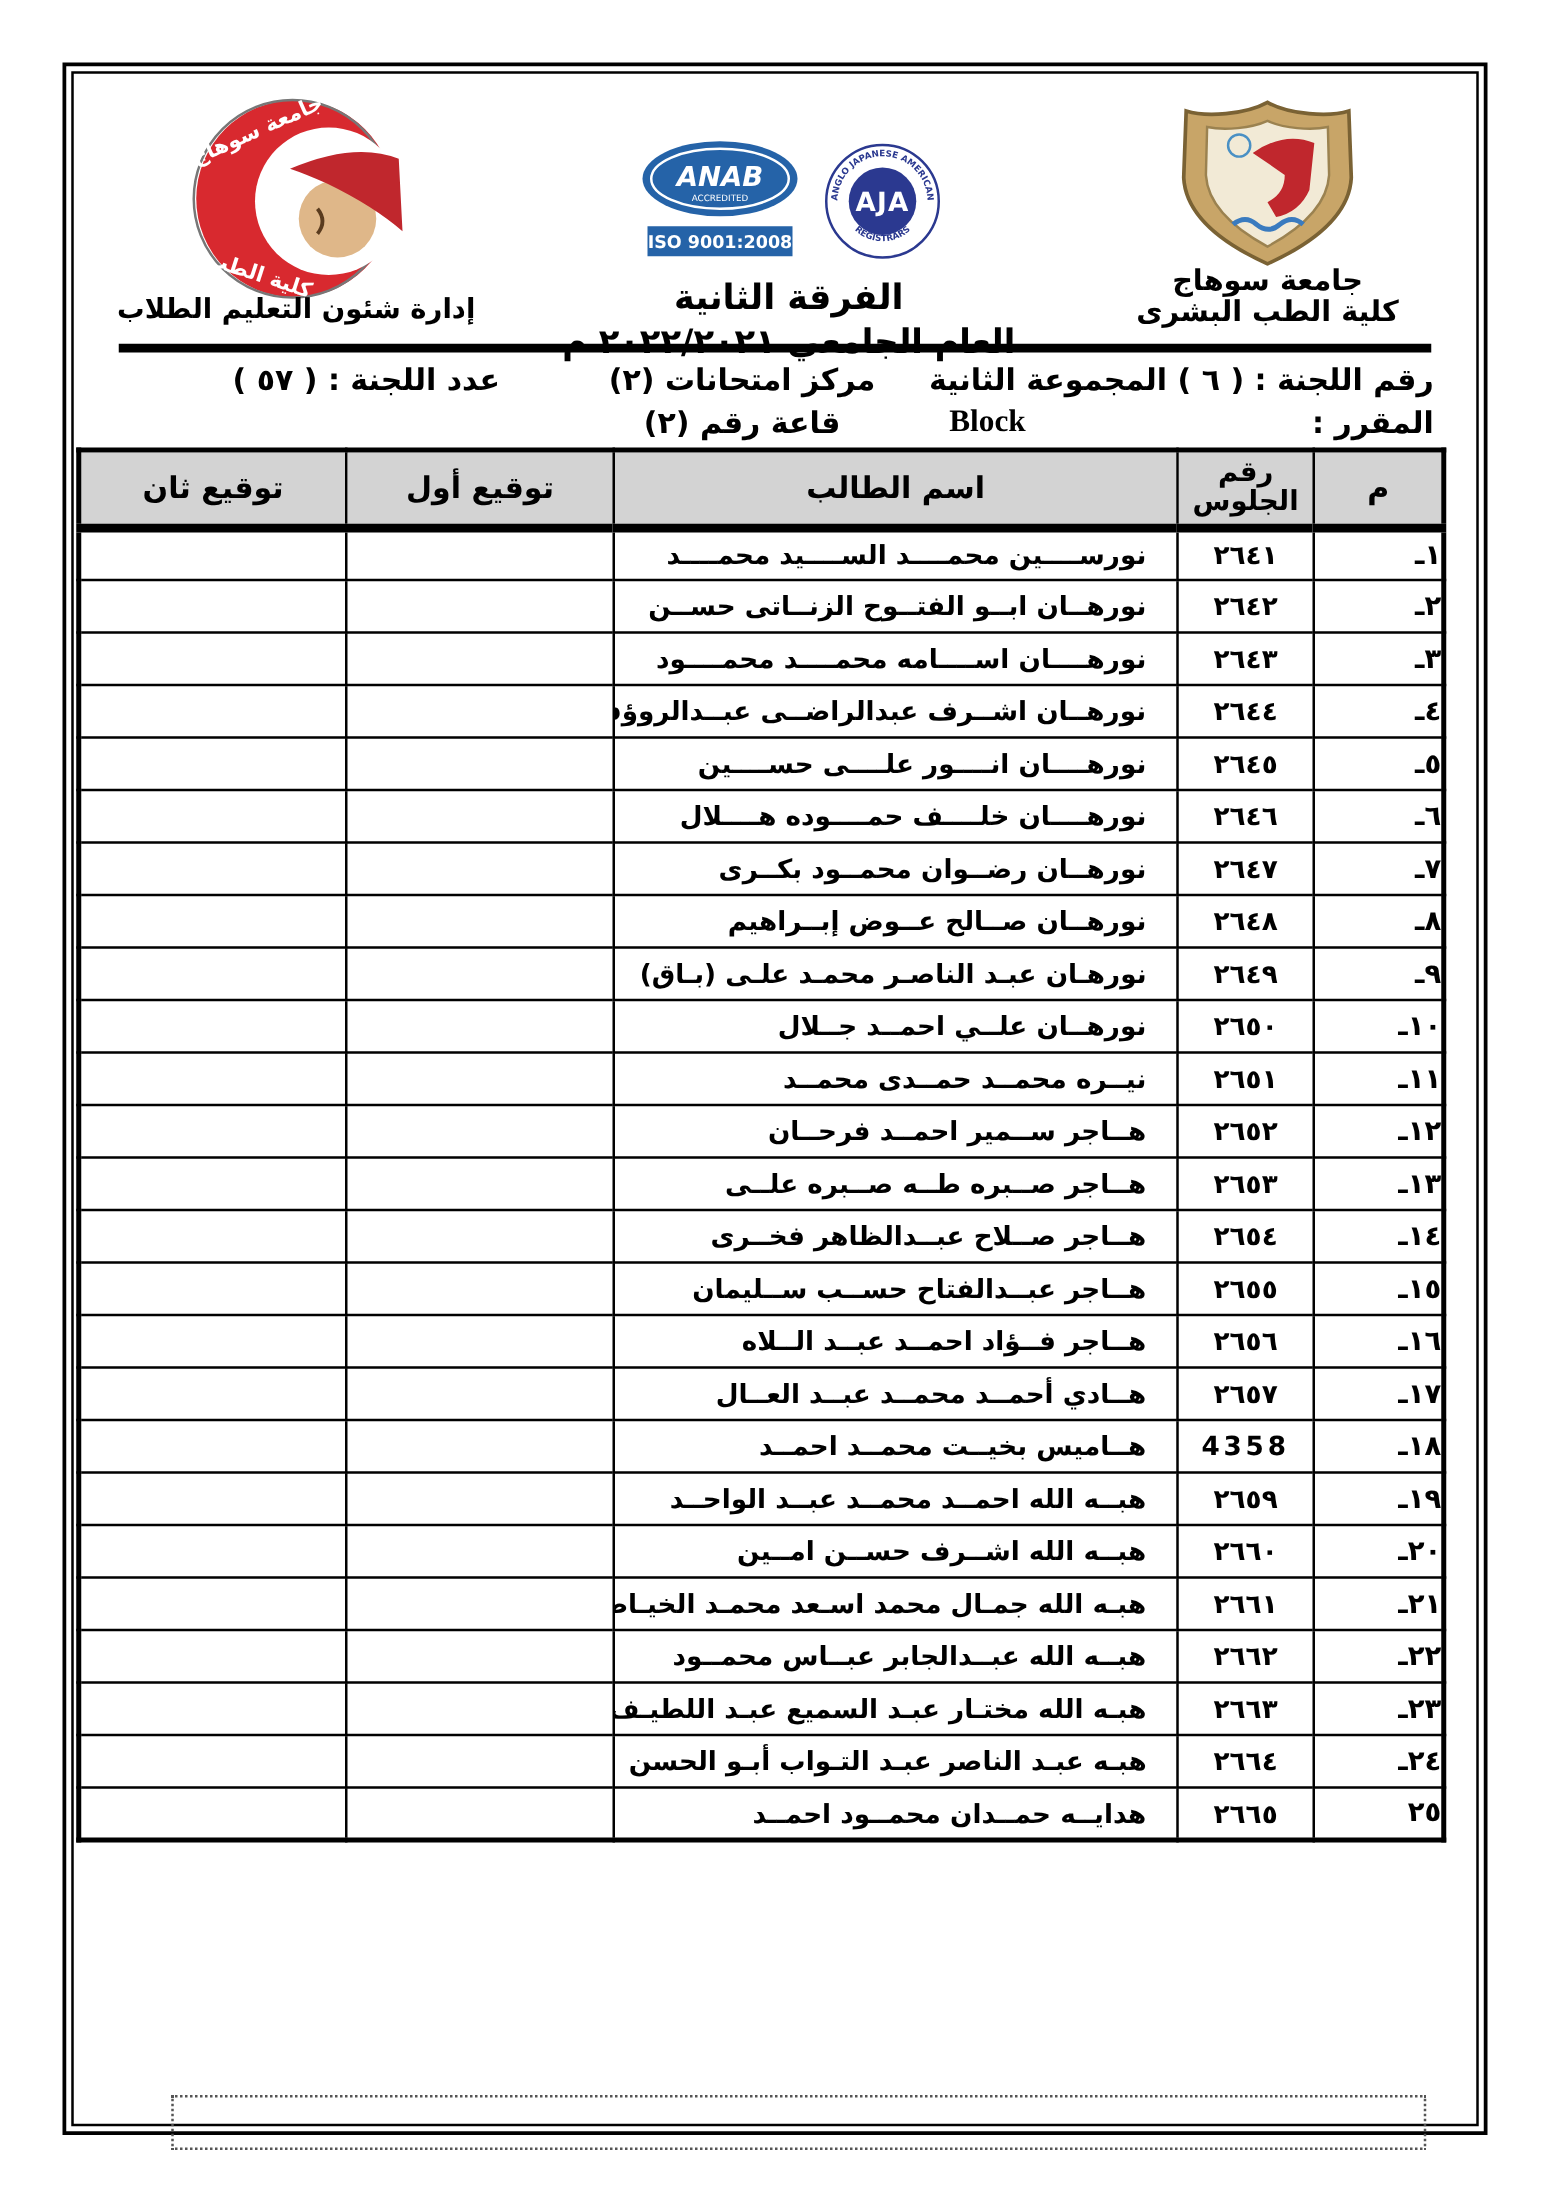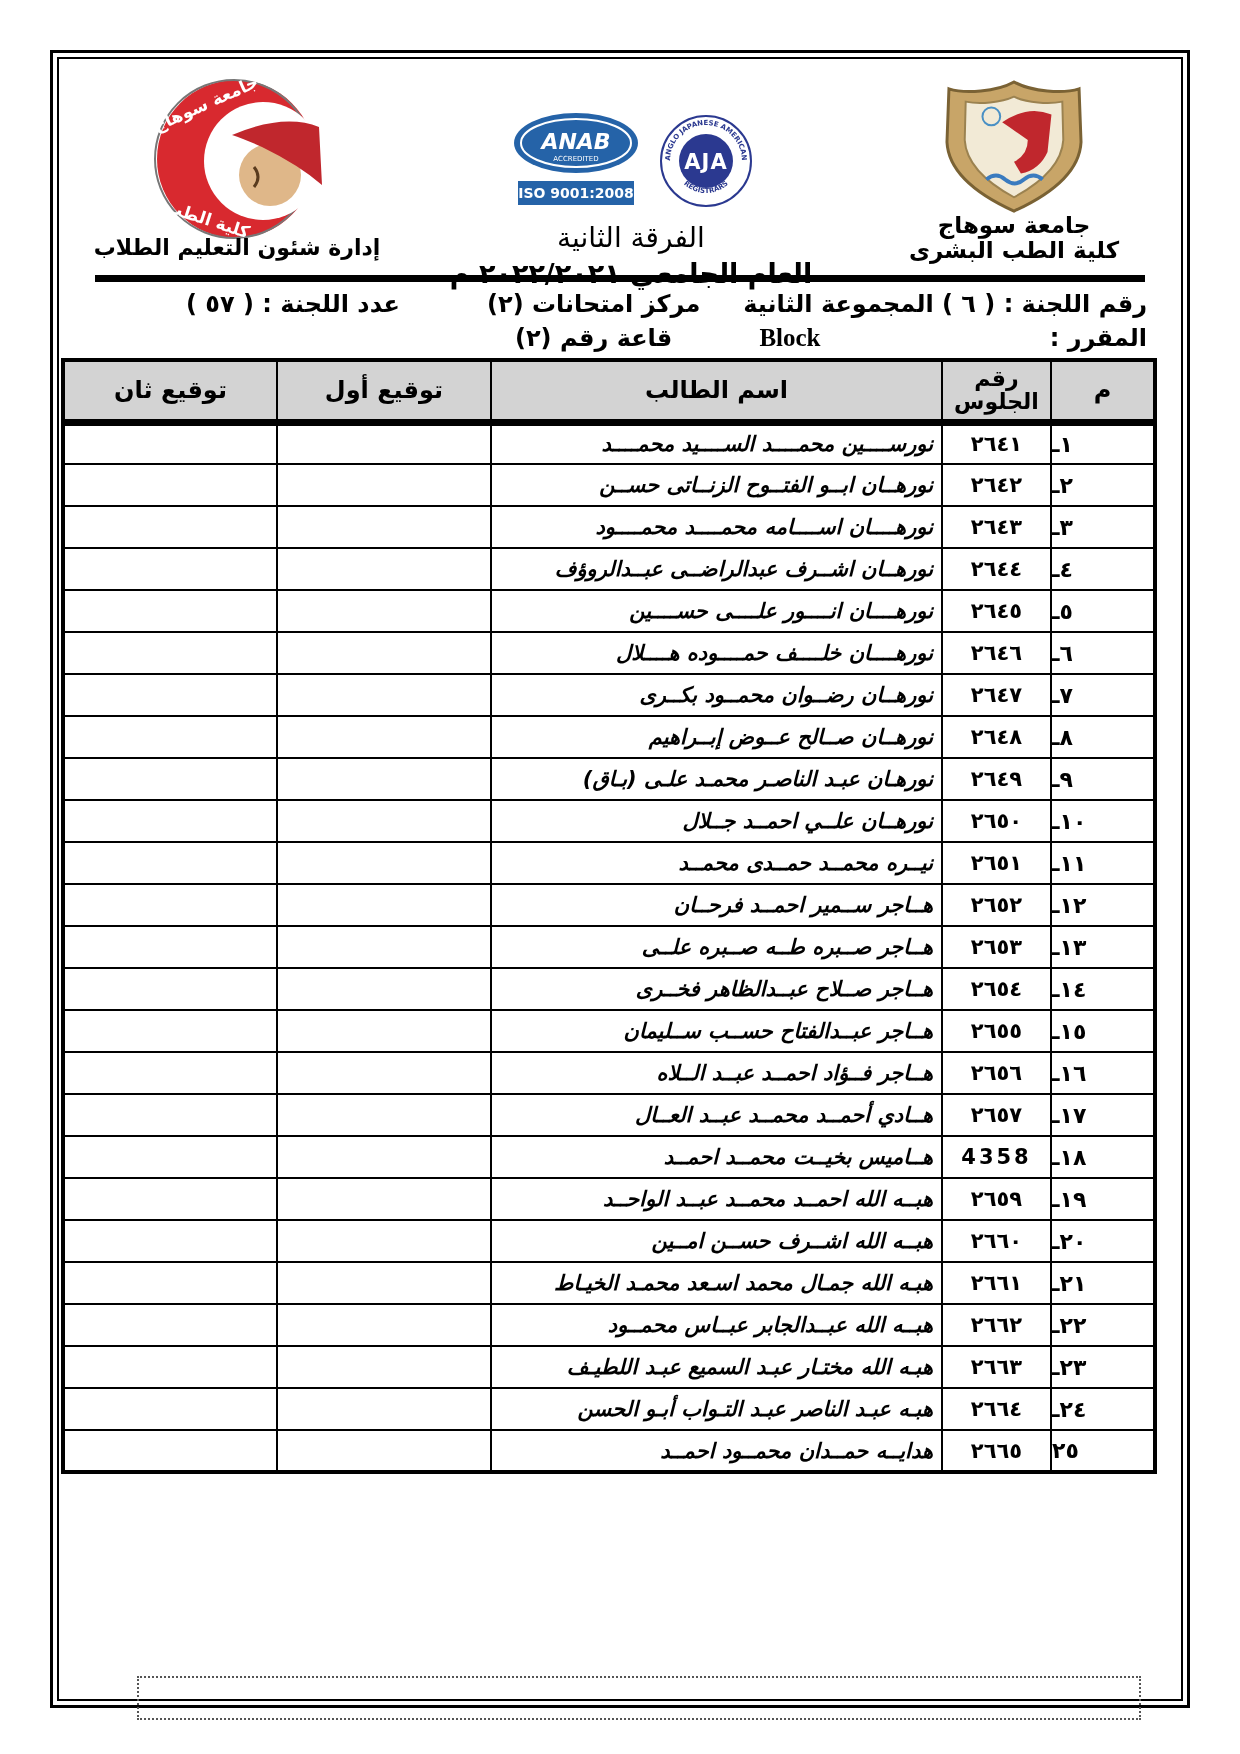--- a/index.html
+++ b/index.html
@@ -16,21 +16,21 @@
   }
   .content { direction:rtl; padding:10px 22px 0 22px; height:100%; }
 
   
   .header { display:flex; align-items:flex-start; height:206px; }
   .uni-block { width:290px; text-align:center; padding-top:8px; }
   .uni-block svg { display:block; margin:0 auto; }
   .uni-text { font-weight:bold; font-size:23px; line-height:1.25; margin-top:-4px; }
   .center-block { flex:1; text-align:center; padding-top:14px; }
   .logo-row { display:flex; direction:ltr; justify-content:center; align-items:flex-start; gap:14px; height:102px;margin-top:28px; }
-  .grade-title { font-weight:normal; font-size:28px; margin-top:8px; }
+  .grade-title { font-weight:bold; font-size:28px; margin-top:8px; }
   .year-title  { font-weight:bold; font-size:27px; margin-top:4px; }
   .dept-block { width:312px; text-align:center; padding-top:6px; }
   .dept-text { font-weight:bold; font-size:22px; margin-top:-16px; }
 
   .rule { height:7px; background:#000; margin:0 14px; }
 
   
   .info { padding:8px 12px 0 12px; font-weight:bold; font-size:24px; }
   .info-row { display:grid; grid-template-columns:40% 25% 35%; align-items:baseline; margin-bottom:6px; }
   .info-cell-a { text-align:start; }
@@ -49,23 +49,23 @@
   .roster th {
     background:#d3d3d3; font-weight:bold; font-size:24px;
     height:62px; border-bottom:7px solid #000; padding:2px;
   }
   .roster th.c-seat { font-size:22px; line-height:1.05; padding:0 1px; }
   .roster td { height:42px; background:#fff; }
   .c-idx  { width:104px; }
   .c-seat { width:109px; }
   .c-name { width:451px; }
   .c-sig  { width:214px; }
-  td.c-idx  { text-align:left; font-weight:bold; font-size:22px; }
+  td.c-idx  { text-align:right; font-weight:bold; font-size:22px; }
   td.c-seat { text-align:center; font-weight:bold; font-size:21px; letter-spacing:3px; }
-  td.c-name { text-align:right; font-weight:bold; font-size:21px; padding:0 8px; white-space:nowrap;font-style:italic; }
+  td.c-name { text-align:right; font-weight:bold; font-size:21px; padding:0 24px; white-space:nowrap; }
 
   
   .footer-box {
     margin:202px 18px 0 56px; height:44px;
     border:2px dotted #555; display:flex; direction:ltr;
   }
   .footer-cell-code {
     width:45.5%; border-right:2px dotted #555;
     display:flex; align-items:center; justify-content:center;
   }

